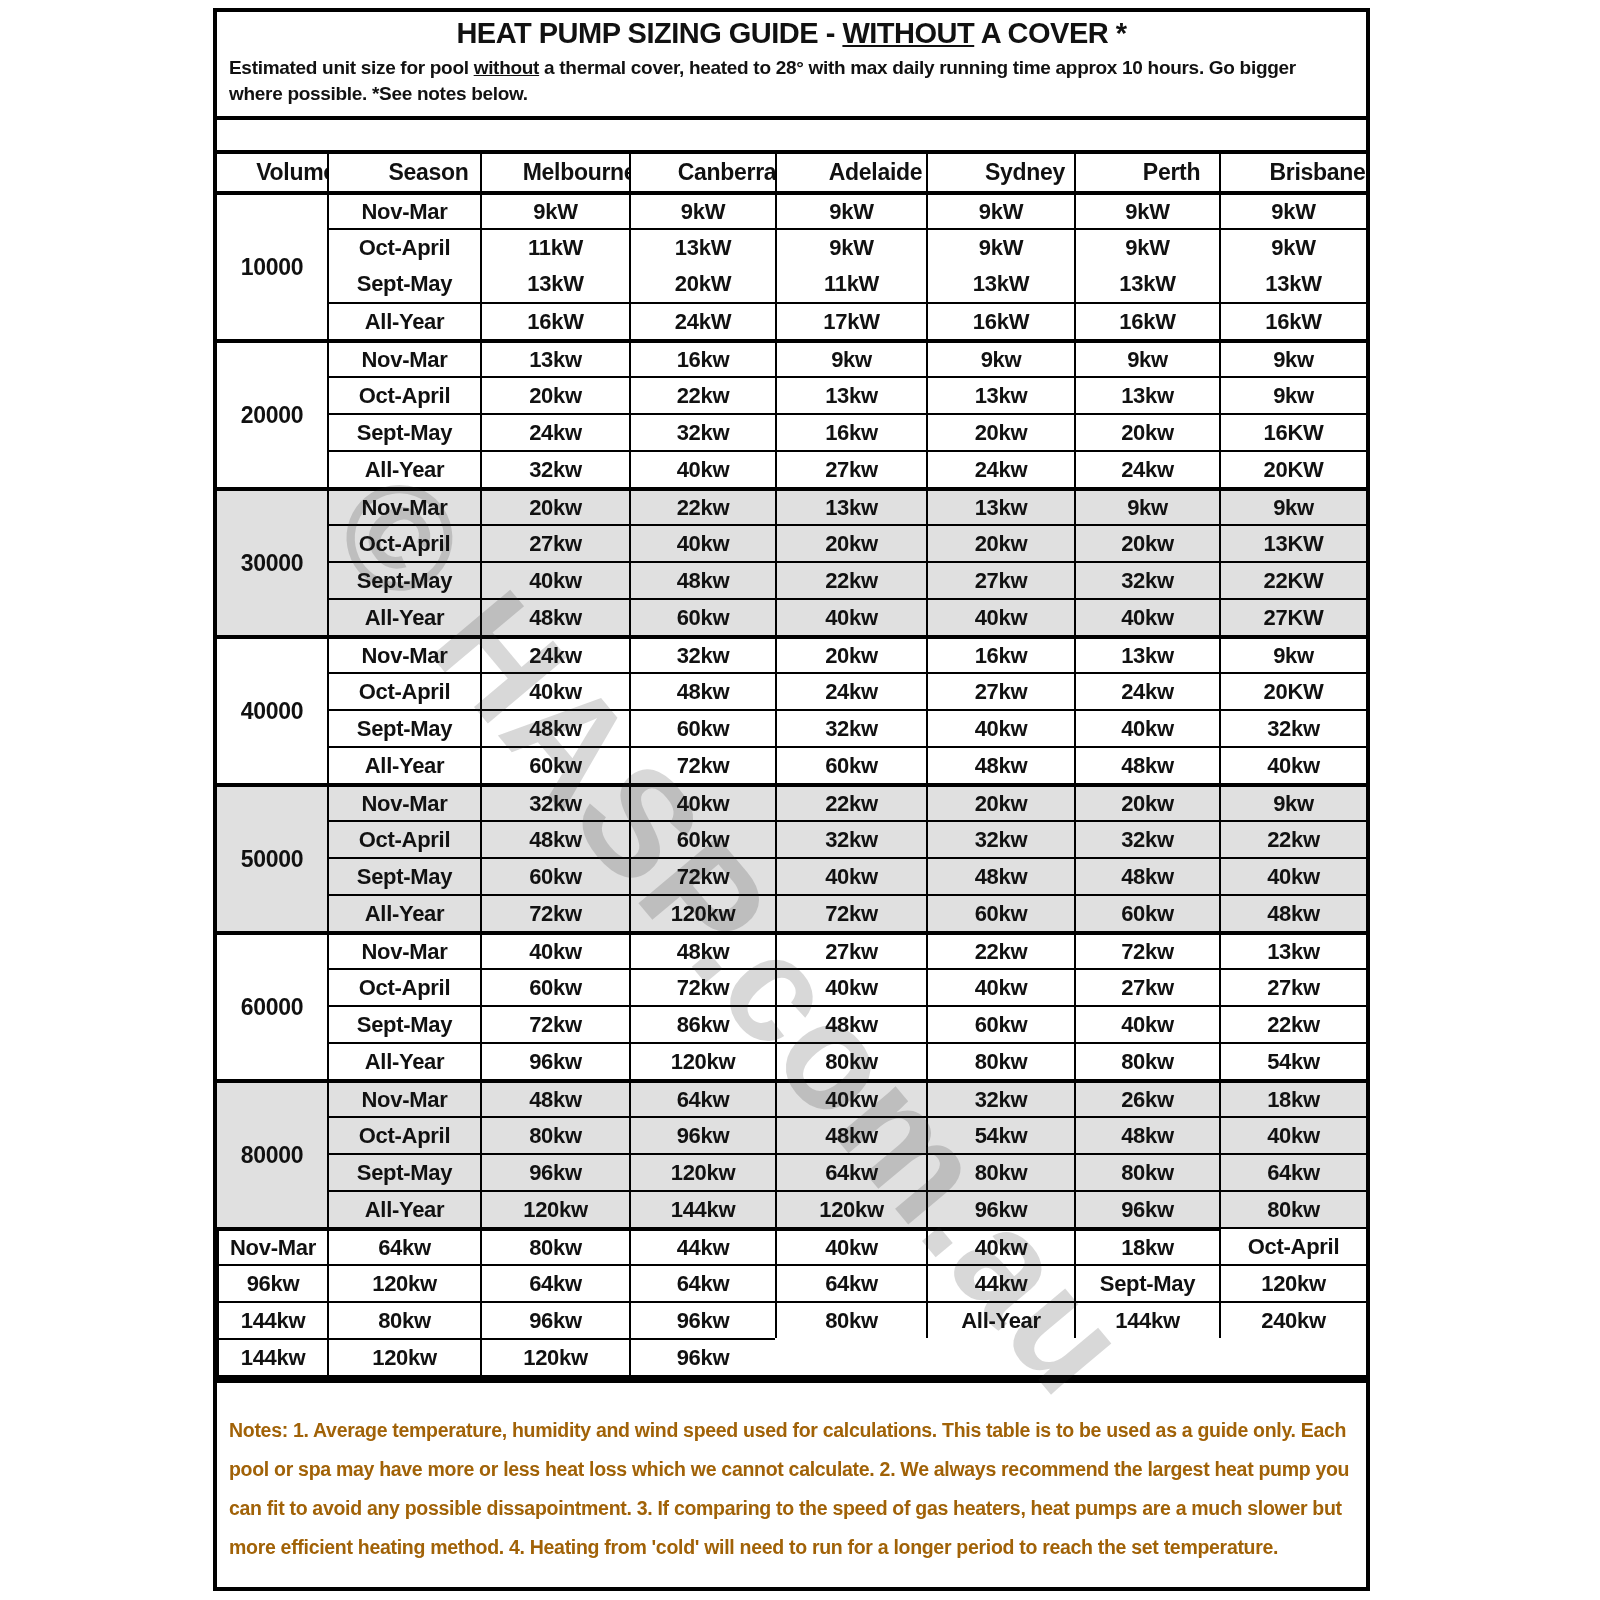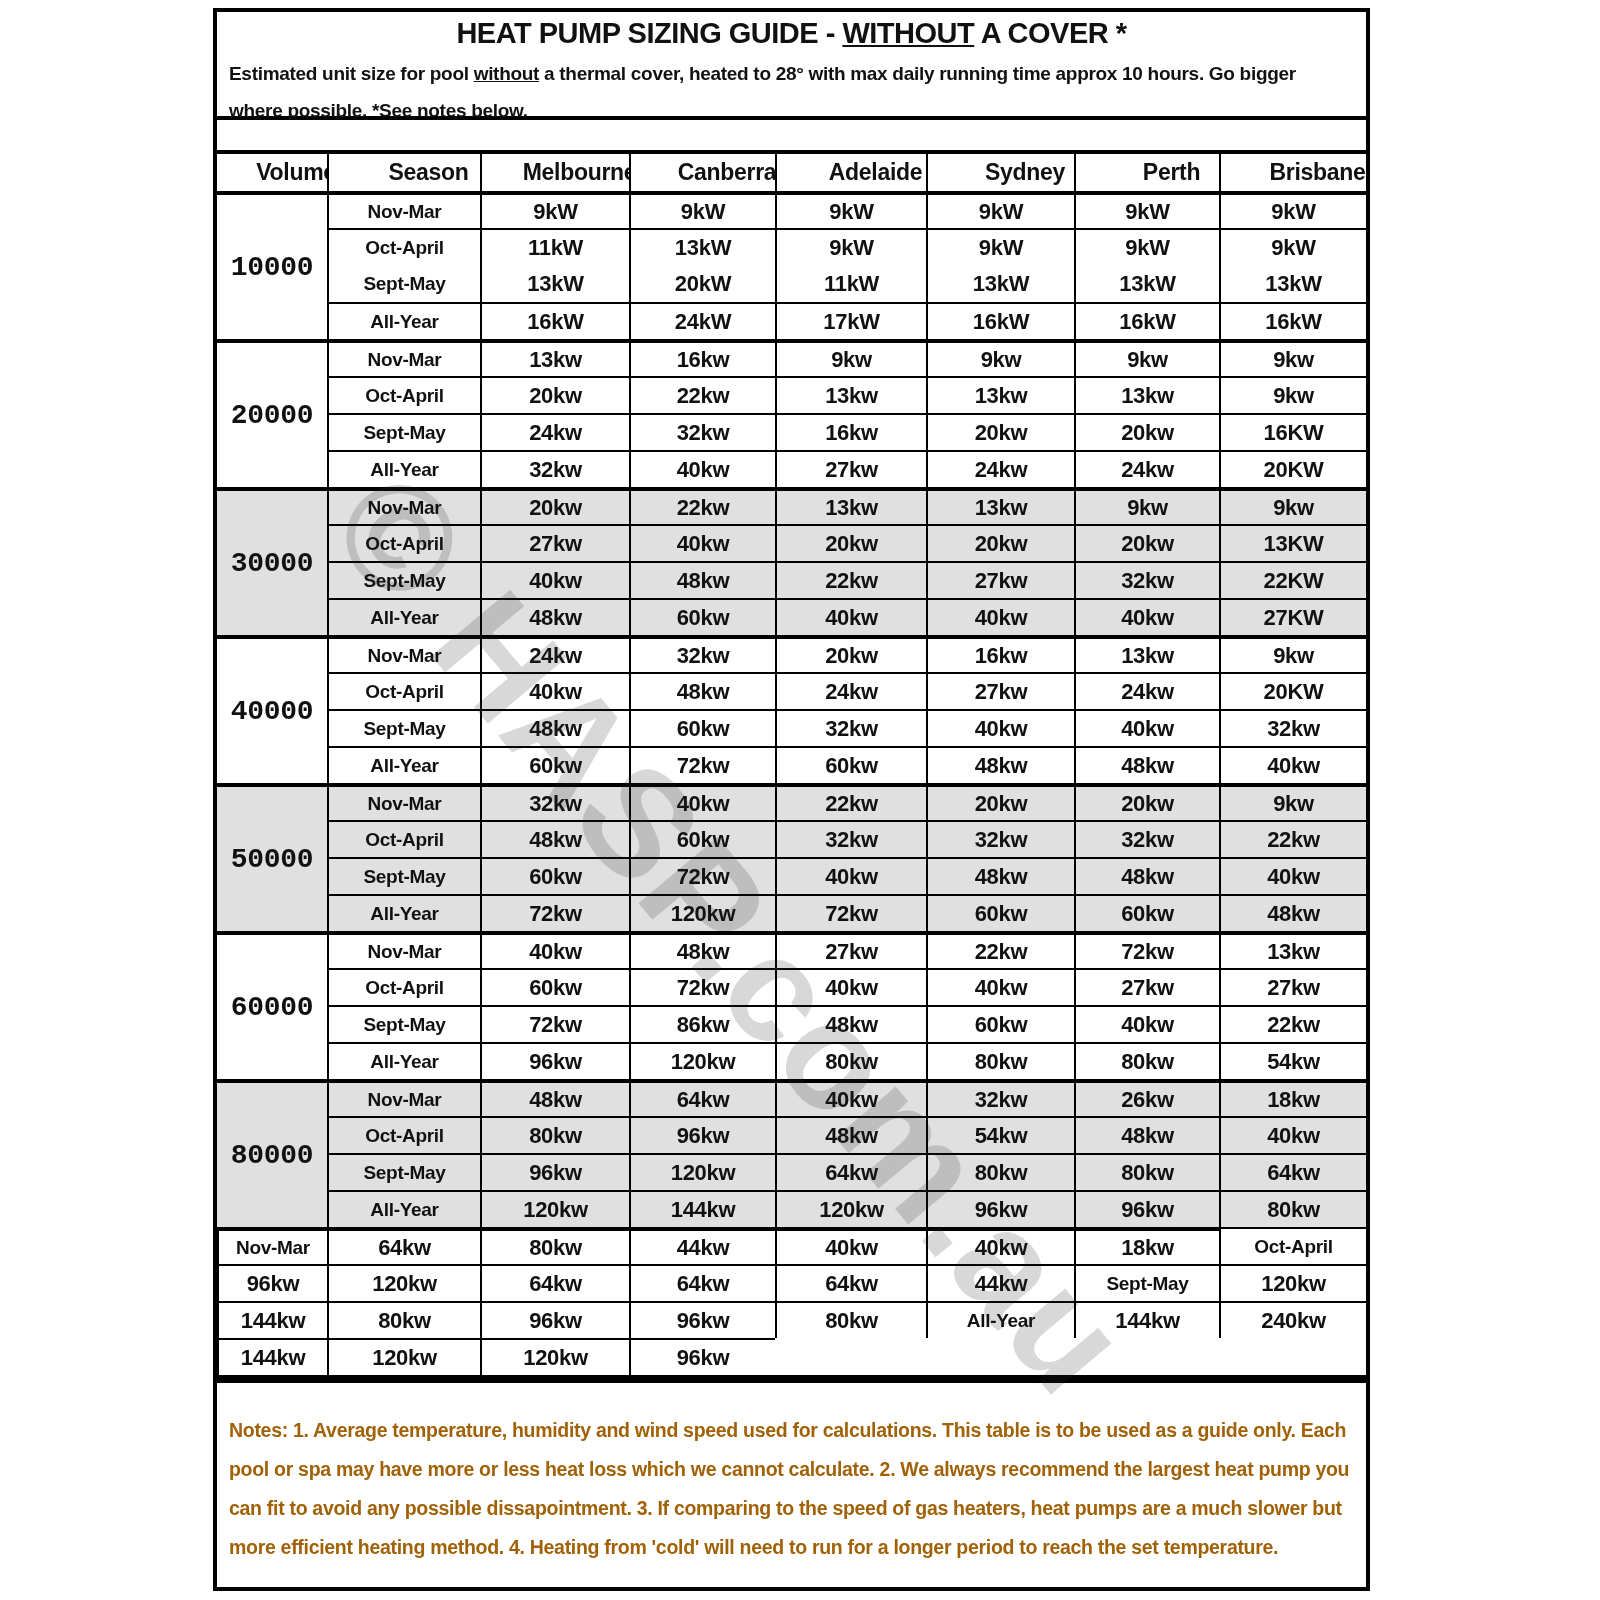--- a/index.html
+++ b/index.html
@@ -5,42 +5,42 @@
   html,body{margin:0;padding:0;}
   body{
     width:1600px;height:1600px;background:#ffffff;position:relative;
     font-family:"Liberation Sans","DejaVu Sans",sans-serif;overflow:hidden;
   }
   .page{position:absolute;inset:0;background:#fff;}
   .box{position:absolute;left:213px;width:1157px;box-sizing:border-box;background:#fff;}
   
   .titlebox{top:8px;height:112px;border:4px solid #000;padding:5px 12px 0 12px;}
   .title{text-align:center;font-size:29px;font-weight:bold;letter-spacing:-0.5px;color:#111;}
-  .subtitle{font-size:19px;font-weight:bold;line-height:37px;margin-top:5px;letter-spacing:-0.3px;color:#111;}
+  .subtitle{font-size:19px;font-weight:bold;line-height:26px;margin-top:5px;letter-spacing:-0.3px;color:#111;}
   .u{text-decoration:underline;}
   
   .spacer{top:120px;height:30px;border-left:4px solid #000;border-right:4px solid #000;}
   
   .grid{
     top:150px;border:4px solid #000;display:grid;
     grid-template-columns:110px 153px 149px 146px 151px 148px 145px 1fr;
     grid-auto-rows:37px;
   }
   .cell{
     display:flex;align-items:center;justify-content:center;
     font-weight:bold;color:#111;letter-spacing:-0.3px;
     border-left:2px solid #000;border-top:2px solid #000;box-sizing:border-box;
     overflow:hidden;white-space:nowrap;
   }
   .c0{border-left:none;}
   .head{border-top:none;font-size:23px;padding-left:48px;}
   .blockstart{border-top:4px solid #000;}
   .noline{border-top:none;}
-  .vol{grid-row:span 4;font-size:28px;font-family:Liberation Mono, monospace;}
-  .season{font-size:19px;}
+  .vol{grid-row:span 4;font-size:23px;}
+  .season{font-size:22px;}
   .val{font-size:22px;}
   .shade{background:#e0e0e0;}
   
   .notes{
     top:1379px;height:212px;border:4px solid #000;
     padding:28px 12px 0 12px;font-size:19.5px;font-weight:bold;
     line-height:39px;letter-spacing:-0.3px;color:#a16207;
   }
   
   .watermark{

